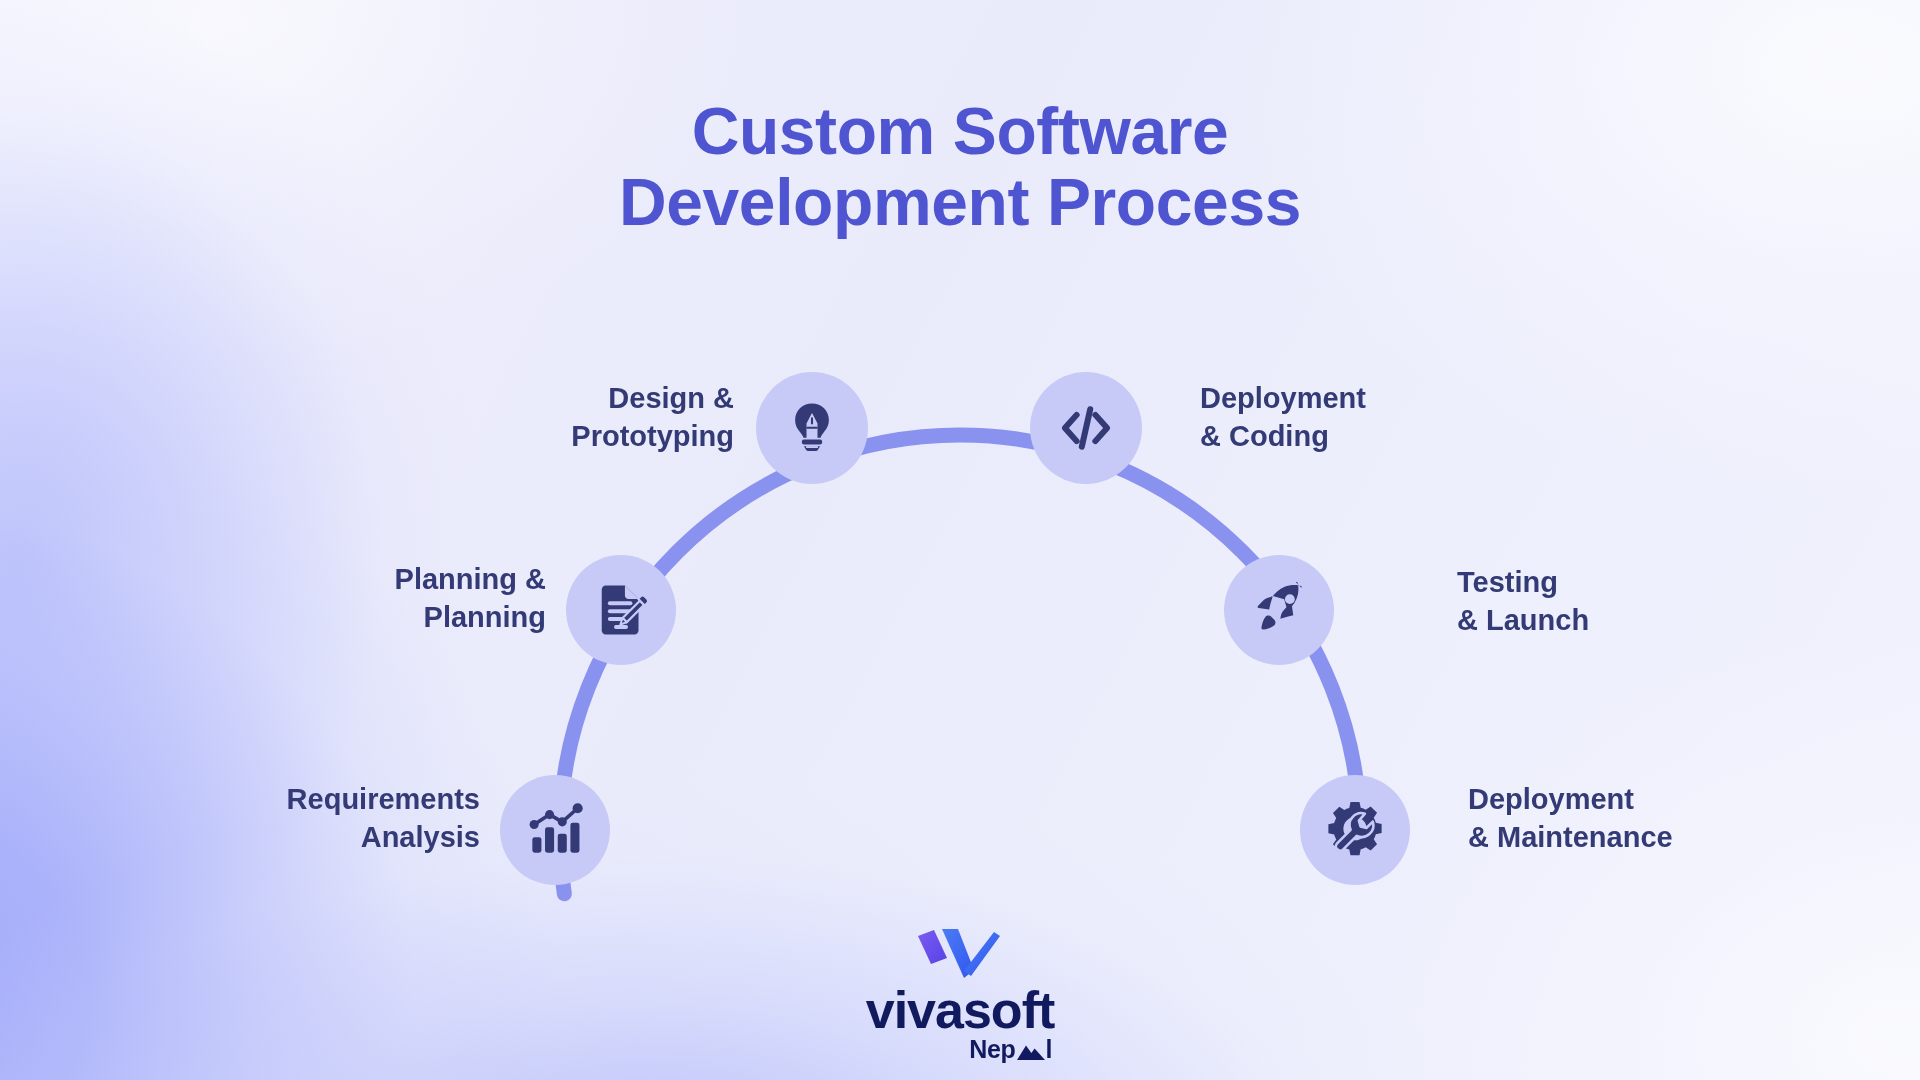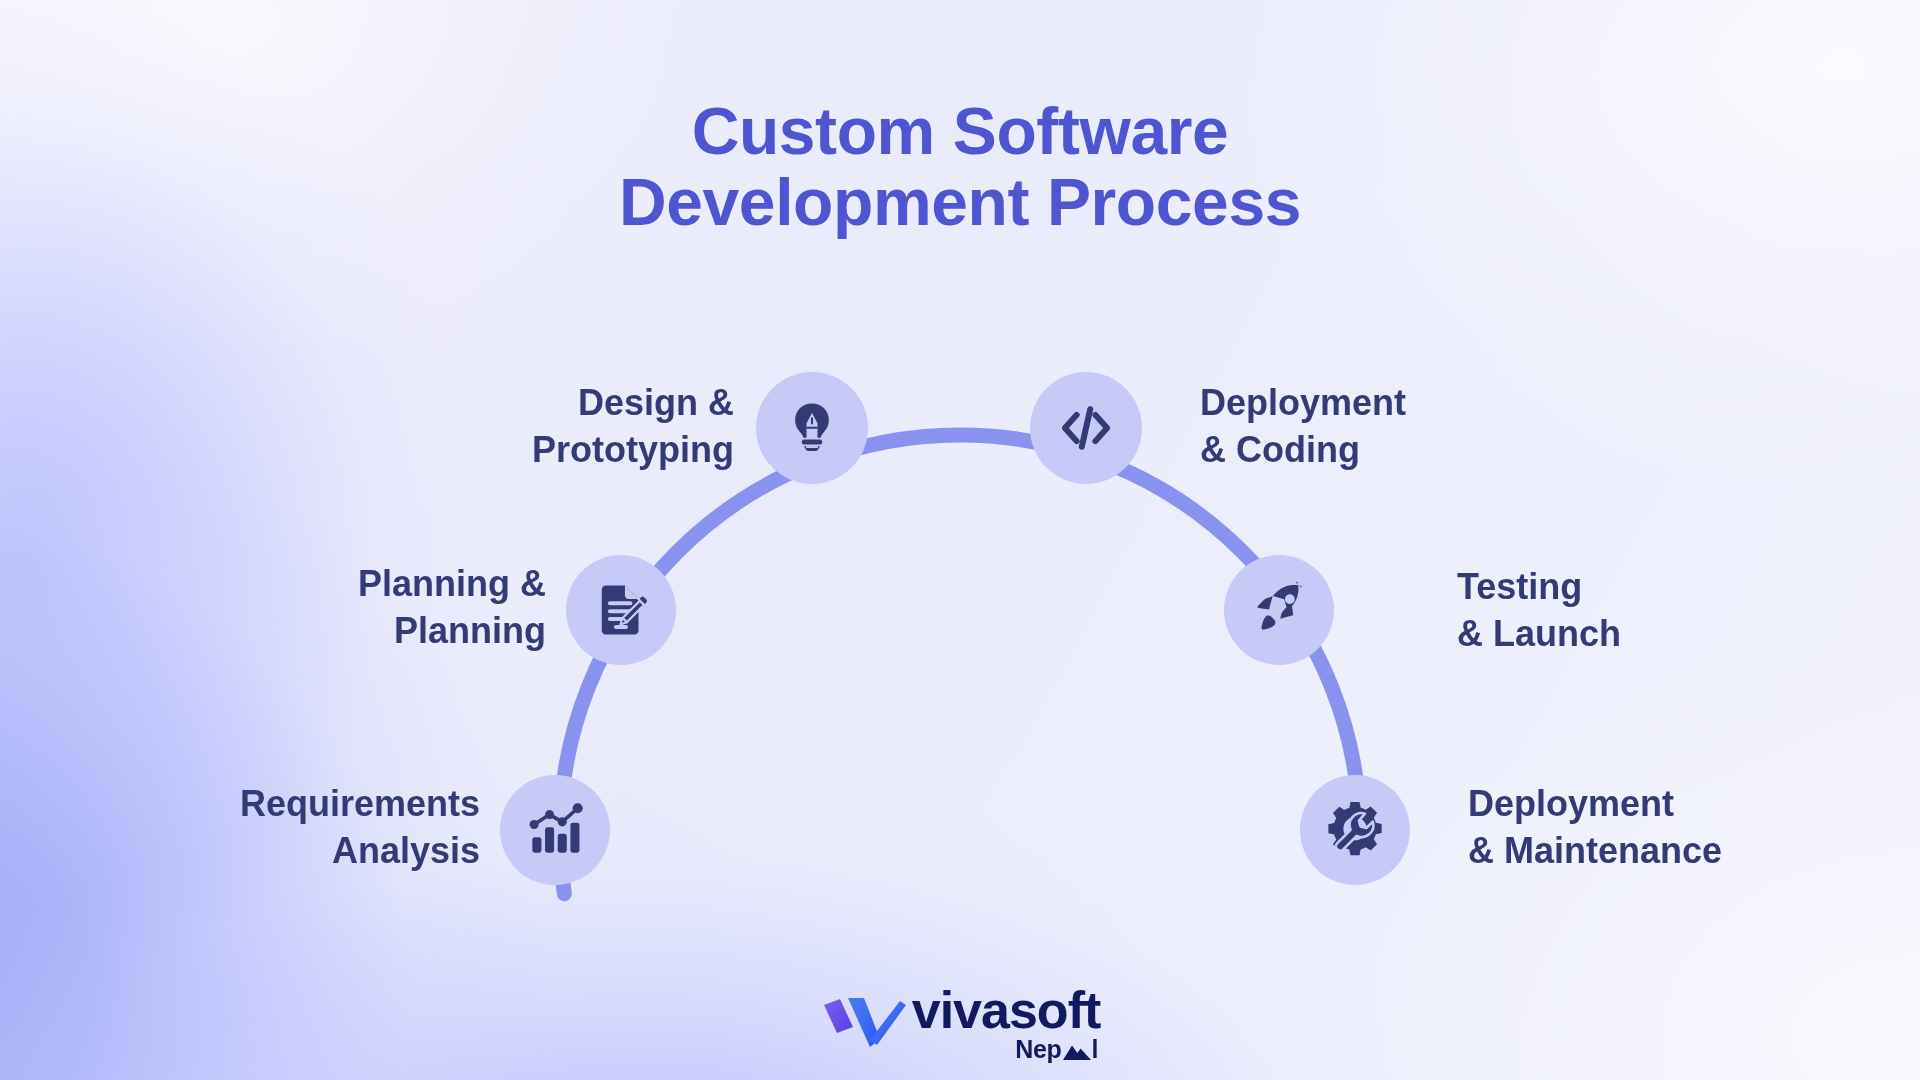--- a/index.html
+++ b/index.html
@@ -121,21 +121,21 @@
     position: absolute;
     border-radius: 50%;
     background: #c7caf7;
     display: flex;
     align-items: center;
     justify-content: center;
   }
   .node-label {
     position: absolute;
     color: #333a75;
-    font-size: 36px;
+    font-size: 29px;
     font-weight: 700;
     line-height: 1.30;
     white-space: nowrap;
   }
   .node-label.lbl-right { text-align: right; }
   .node-label.lbl-left  { text-align: left; }
 
   
   #logo {
     position: absolute;
@@ -143,20 +143,21 @@
     bottom: 18px;
     width: 1920px;
     display: flex;
     align-items: center;
     justify-content: center;
     z-index: 7;
   }
   #logo-inner {
     display: flex;
     align-items: center;
+    flex-direction: column;
   }
   #logo-wordmark {
     position: relative;
     display: flex;
     flex-direction: column;
     align-items: flex-end;
   }
   #logo-word {
     color: #111a5e;
     font-size: 52px;

